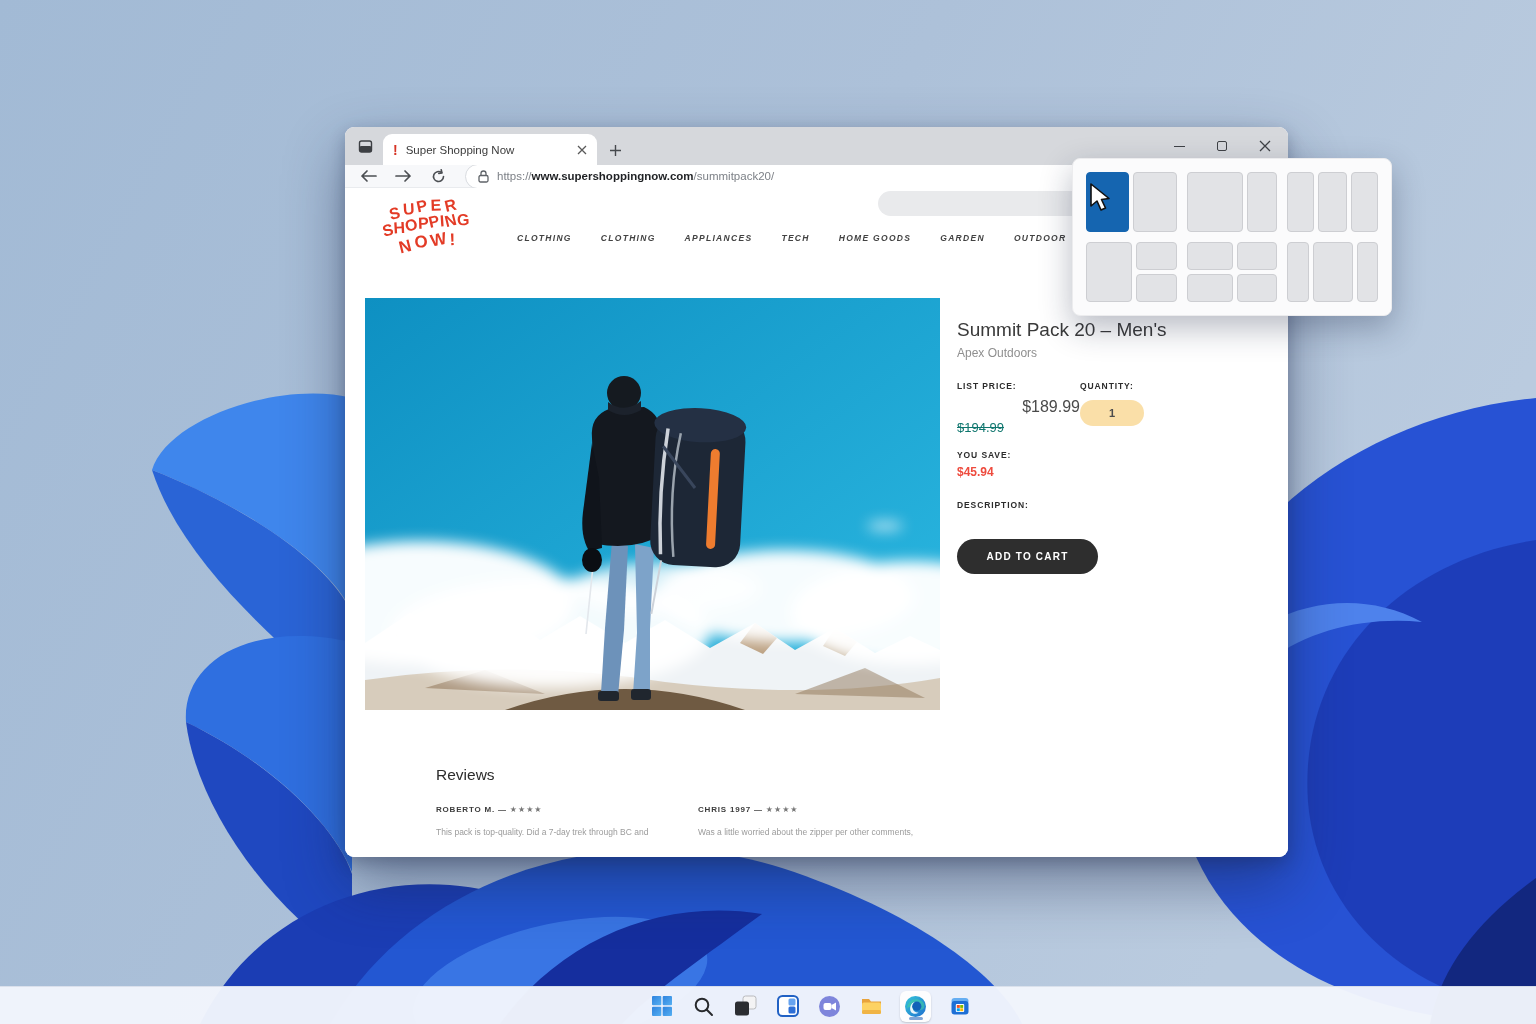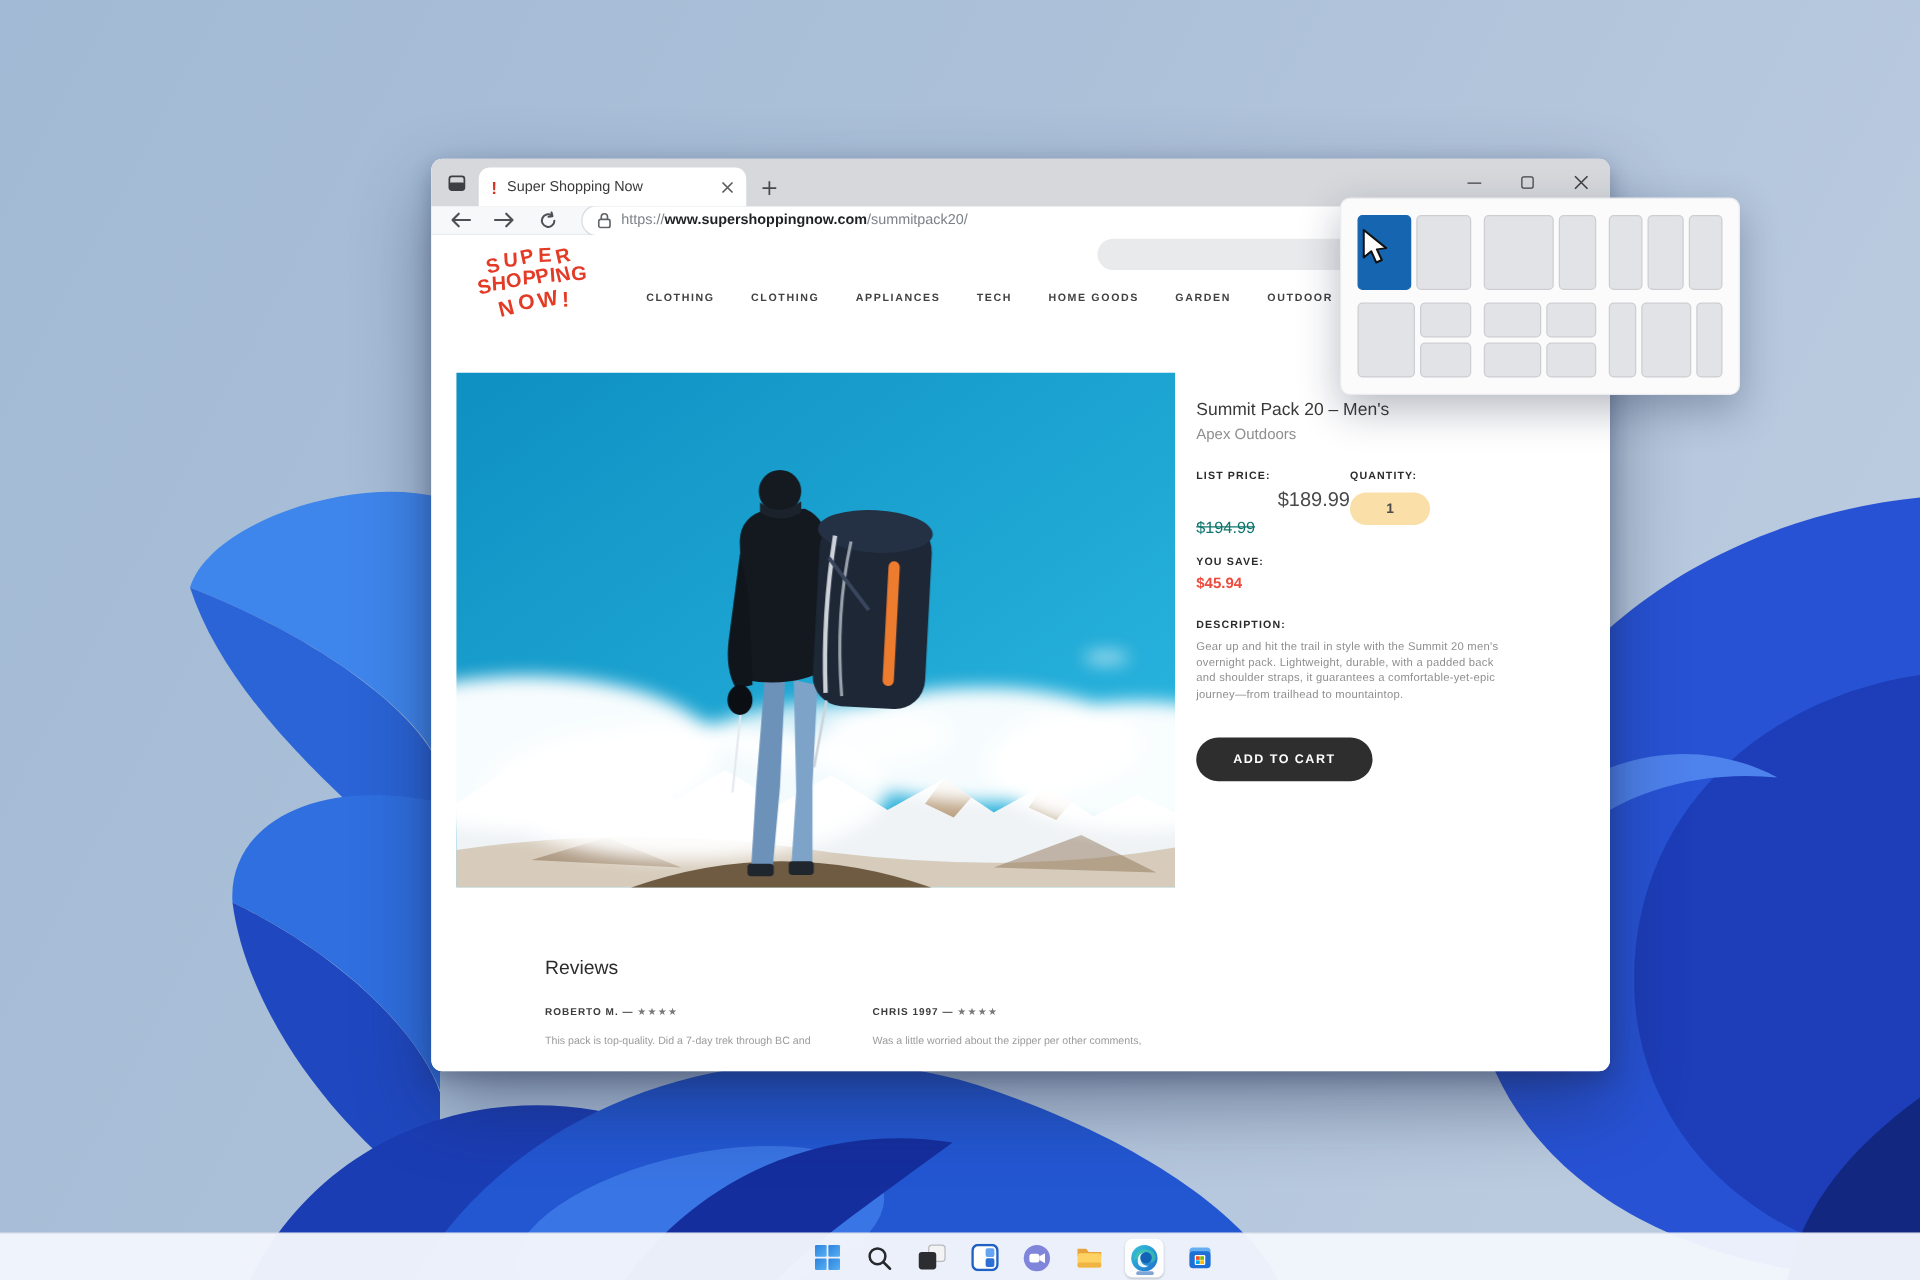--- a/index.html
+++ b/index.html
@@ -28,28 +28,28 @@
   .u-scheme,.u-path{color:#7d8187;}
   .u-domain{color:#1f2124;font-weight:bold;}
 
   .page{flex:1;background:#fff;position:relative;overflow:hidden;}
 
   
   .logo{position:absolute;left:26px;top:10px;width:110px;color:#e33b26;font-weight:bold;transform:rotate(-8deg);text-align:center;line-height:1.05;}
   .logo-l1{font-size:16px;letter-spacing:3px;}
   .logo-l2{font-size:16px;letter-spacing:.5px;}
   .logo-l3{font-size:17px;letter-spacing:3px;}
-  .shopnav{position:absolute;left:172px;top:45px;display:flex;gap:29px;font-size:8.5px;font-weight:bold;letter-spacing:1.3px;color:#424242;white-space:nowrap;}
+  .shopnav{position:absolute;left:172px;top:45px;display:flex;gap:29px;font-size:8.5px;font-weight:bold;letter-spacing:1.3px;color:#424242;white-space:nowrap;font-style:italic;}
   .shopnav span{cursor:pointer;}
   .search-pill{position:absolute;left:533px;top:3px;width:250px;height:25px;border-radius:13px;background:#e9eaec;}
 
   
   .pimg{position:absolute;left:20px;top:110px;width:575px;height:412px;}
   .details{position:absolute;left:612px;top:131px;width:330px;color:#3c3c3c;}
-  .p-title{font-size:14px;font-weight:normal;color:#3a3a3a;}
+  .p-title{font-size:19px;font-weight:normal;color:#3a3a3a;}
   .p-brand{font-size:12px;color:#8f8f8f;margin-top:5px;}
   .lbl{font-size:8.5px;font-weight:bold;letter-spacing:.9px;color:#2c2c2c;}
   .price-row{display:flex;margin-top:21px;}
   .price-col{width:123px;}
   .p-price{font-size:16px;color:#4a4a4a;margin-top:7px;text-align:right;}
   .p-orig{font-size:13px;color:#0f766e;text-decoration:line-through;margin-top:4px;}
   .qty-pill{margin-top:9px;width:64px;height:26px;border-radius:13px;background:#fadfa8;display:flex;align-items:center;justify-content:center;font-size:11px;font-weight:bold;color:#4c4c4c;}
   .you-save{margin-top:15px;}
   .save-val{margin-top:5px;font-size:12px;font-weight:bold;color:#ee4b3e;}
   .desc{margin-top:21px;width:255px;}
@@ -276,21 +276,20 @@
           </div>
         </div>
 
         <div class="you-save">
           <div class="lbl">YOU SAVE:</div>
           <div class="save-val">$45.94</div>
         </div>
 
         <div class="desc">
           <div class="lbl">DESCRIPTION:</div>
-          <p>Gear up and hit the trail in style with the Summit 20 men's overnight pack. Lightweight, durable, with a padded back and shoulder straps, it guarantees a comfortable-yet-epic journey—from trailhead to mountaintop.</p>
         </div>
 
         <button class="cart-btn">ADD TO CART</button>
       </div>
 
       <div class="reviews">
         <div class="rev-h">Reviews</div>
         <div class="rev-row">
           <div class="rev">
             <div class="rev-head">

